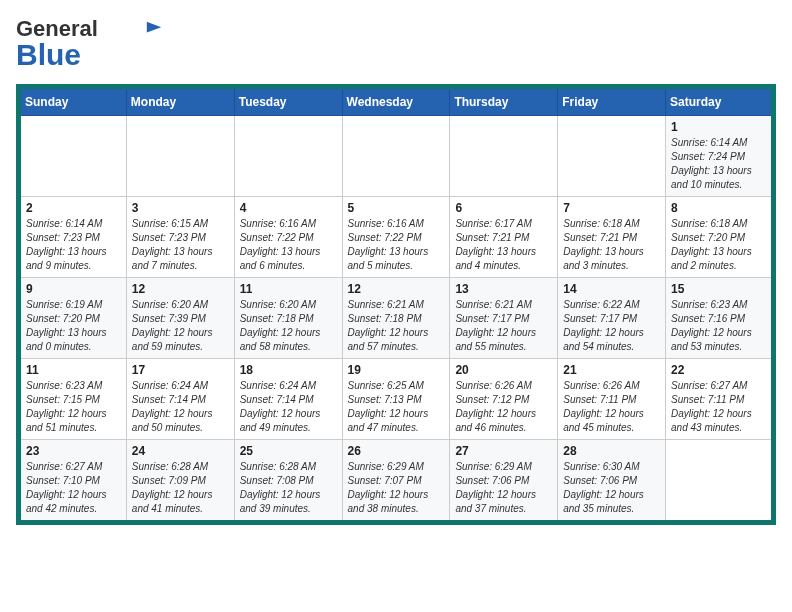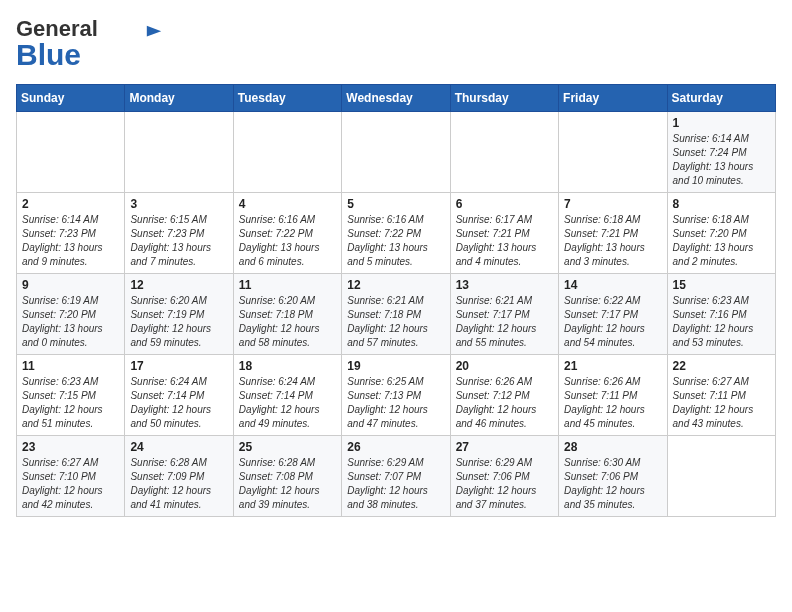--- a/index.html
+++ b/index.html
@@ -35,21 +35,21 @@
       font-weight: bold;
       color: #333;
     }
     .cal-subtitle {
       font-size: 14px;
       color: #555;
     }
     table {
       width: 100%;
       border-collapse: collapse;
-      border: 1px solid #0f766e;
+      border: 5px solid #0f766e;
     }
     thead th {
       background-color: #2563b0;
       color: #fff;
       font-size: 12px;
       font-weight: bold;
       padding: 6px 4px;
       text-align: left;
       border: 1px solid #1d4f9a;
     }
@@ -85,21 +85,21 @@
     .empty-cell {
       background: #fff !important;
     }
   </style>
 </head>
 <body>
 
 <div class="header">
   <div class="logo">
     <div>
-      <div style="display:flex;align-items:flex-end;gap:45px;">
+      <div style="display:flex;align-items:center;gap:45px;">
         <span class="logo-general" style="font-size:22px;font-weight:bold;color:#333;">General</span>
         <svg class="logo-icon" viewBox="0 0 20 20" xmlns="http://www.w3.org/2000/svg">
           <polygon points="2,2 18,8 2,14" fill="#2563b0"></polygon>
         </svg>
       </div>
       <span class="logo-blue" style="font-size:30px;font-weight:bold;color:#2563b0;display:block;margin-top:-4px;">Blue</span>
     </div>
   </div>
   <div class="title-block">
   </div>
@@ -179,21 +179,21 @@
       <tr>
         <td>
           <span class="day-num">9</span>
           <div class="day-info">Sunrise: 6:19 AM
 Sunset: 7:20 PM
 Daylight: 13 hours and 0 minutes.</div>
         </td>
         <td>
           <span class="day-num">12</span>
           <div class="day-info">Sunrise: 6:20 AM
-Sunset: 7:19 PM
+Sunset: 7:39 PM
 Daylight: 12 hours and 59 minutes.</div>
         </td>
         <td>
           <span class="day-num">11</span>
           <div class="day-info">Sunrise: 6:20 AM
 Sunset: 7:18 PM
 Daylight: 12 hours and 58 minutes.</div>
         </td>
         <td>
           <span class="day-num">12</span>

